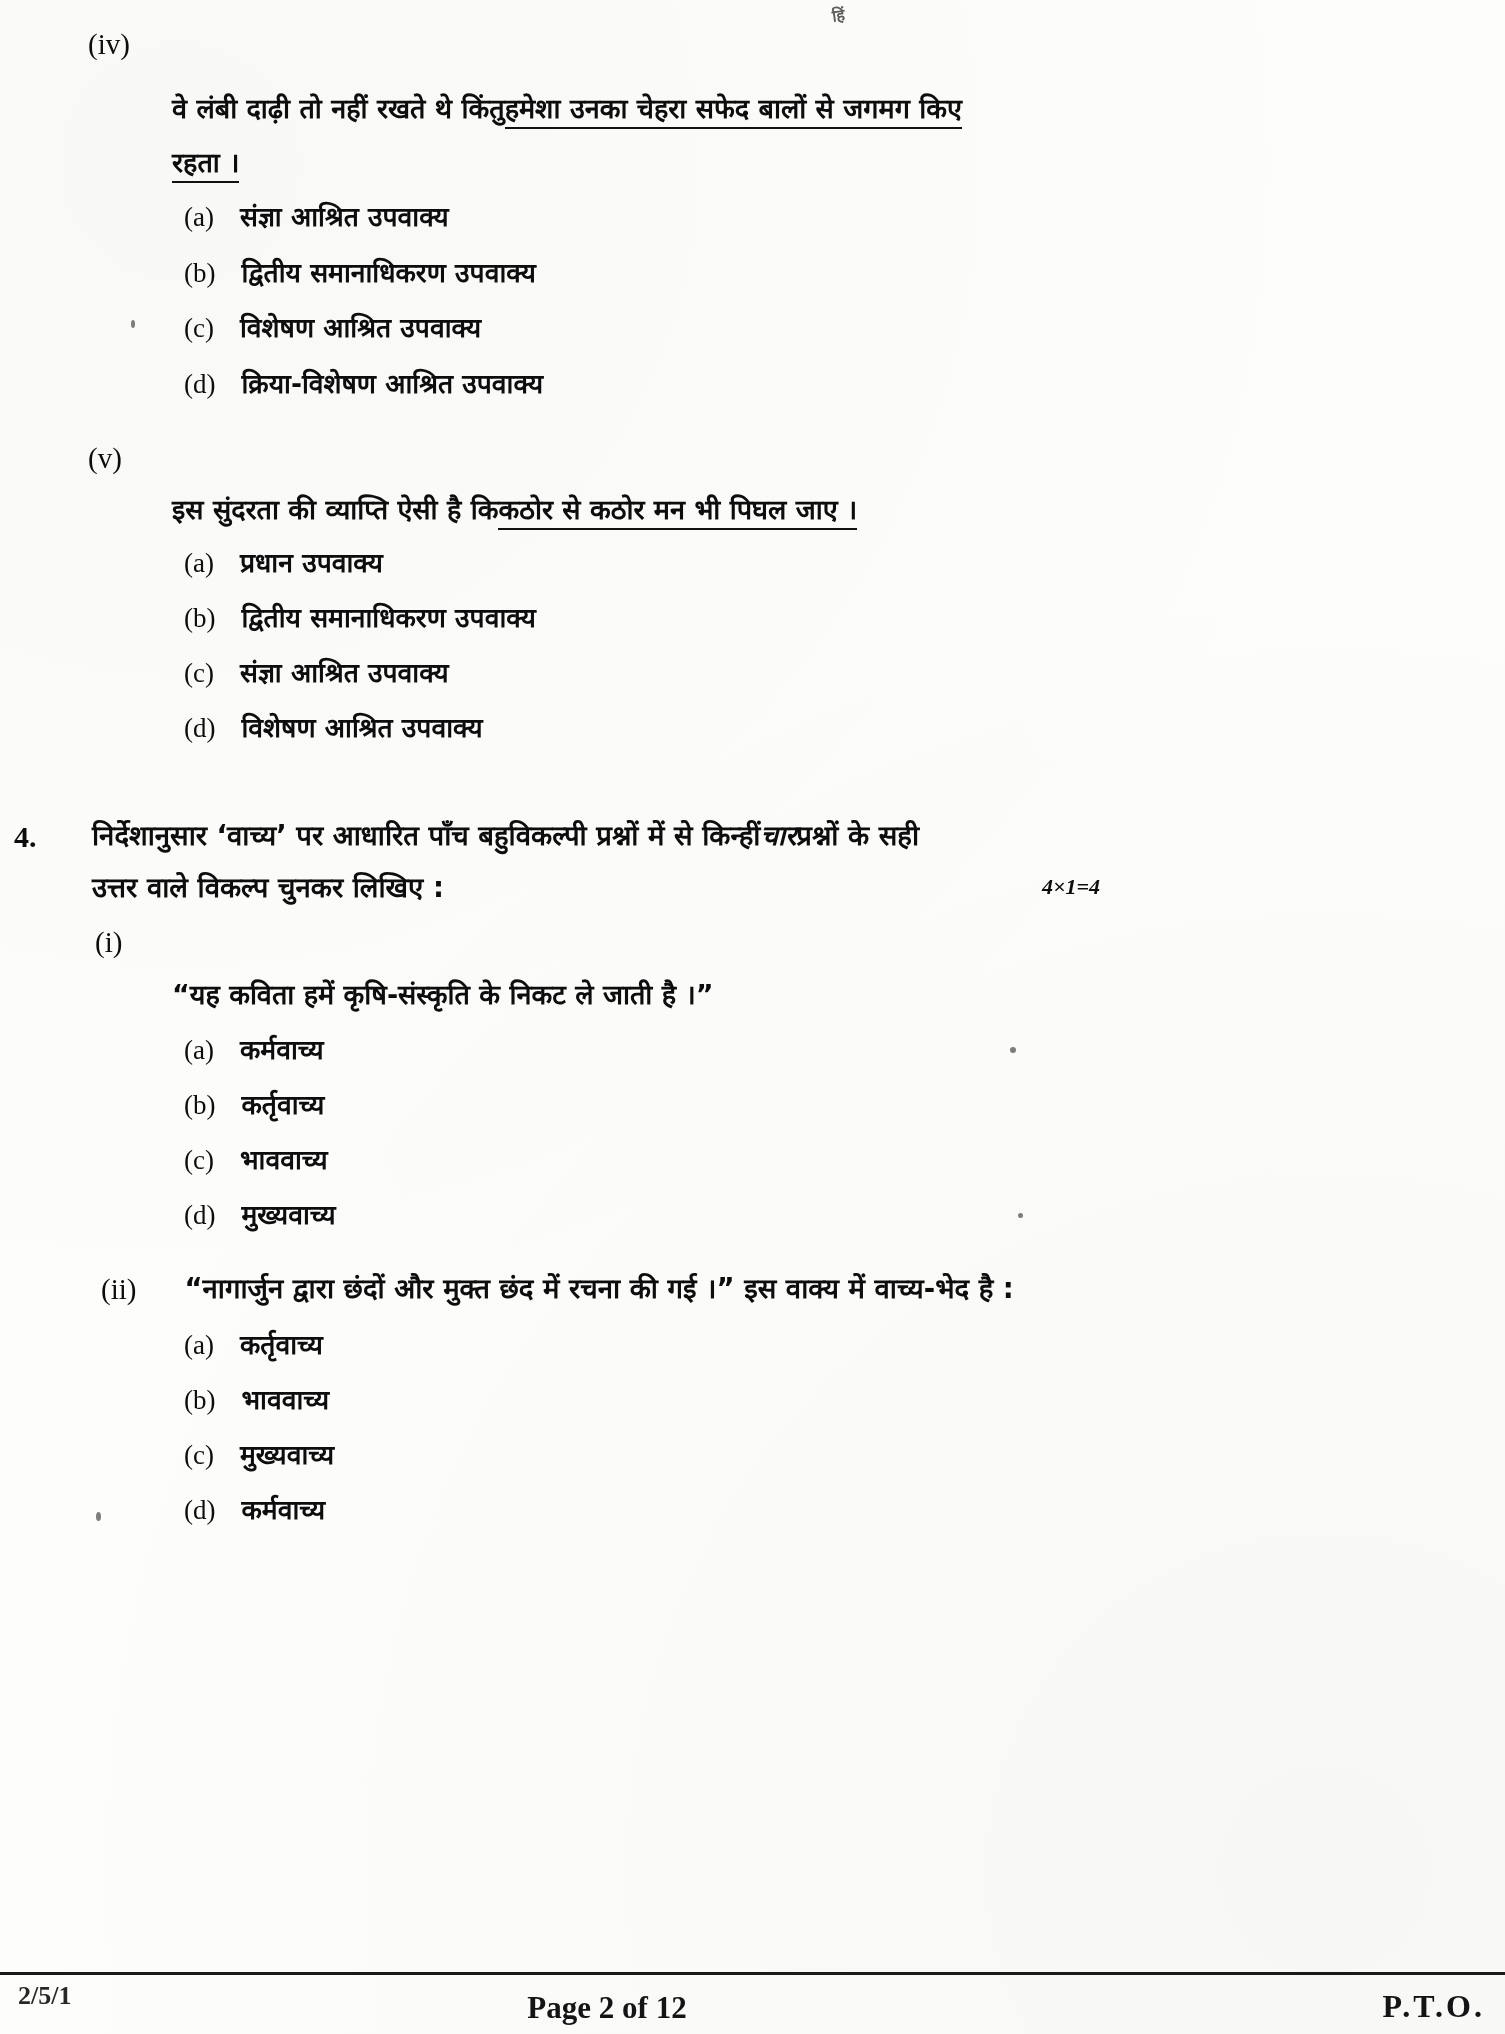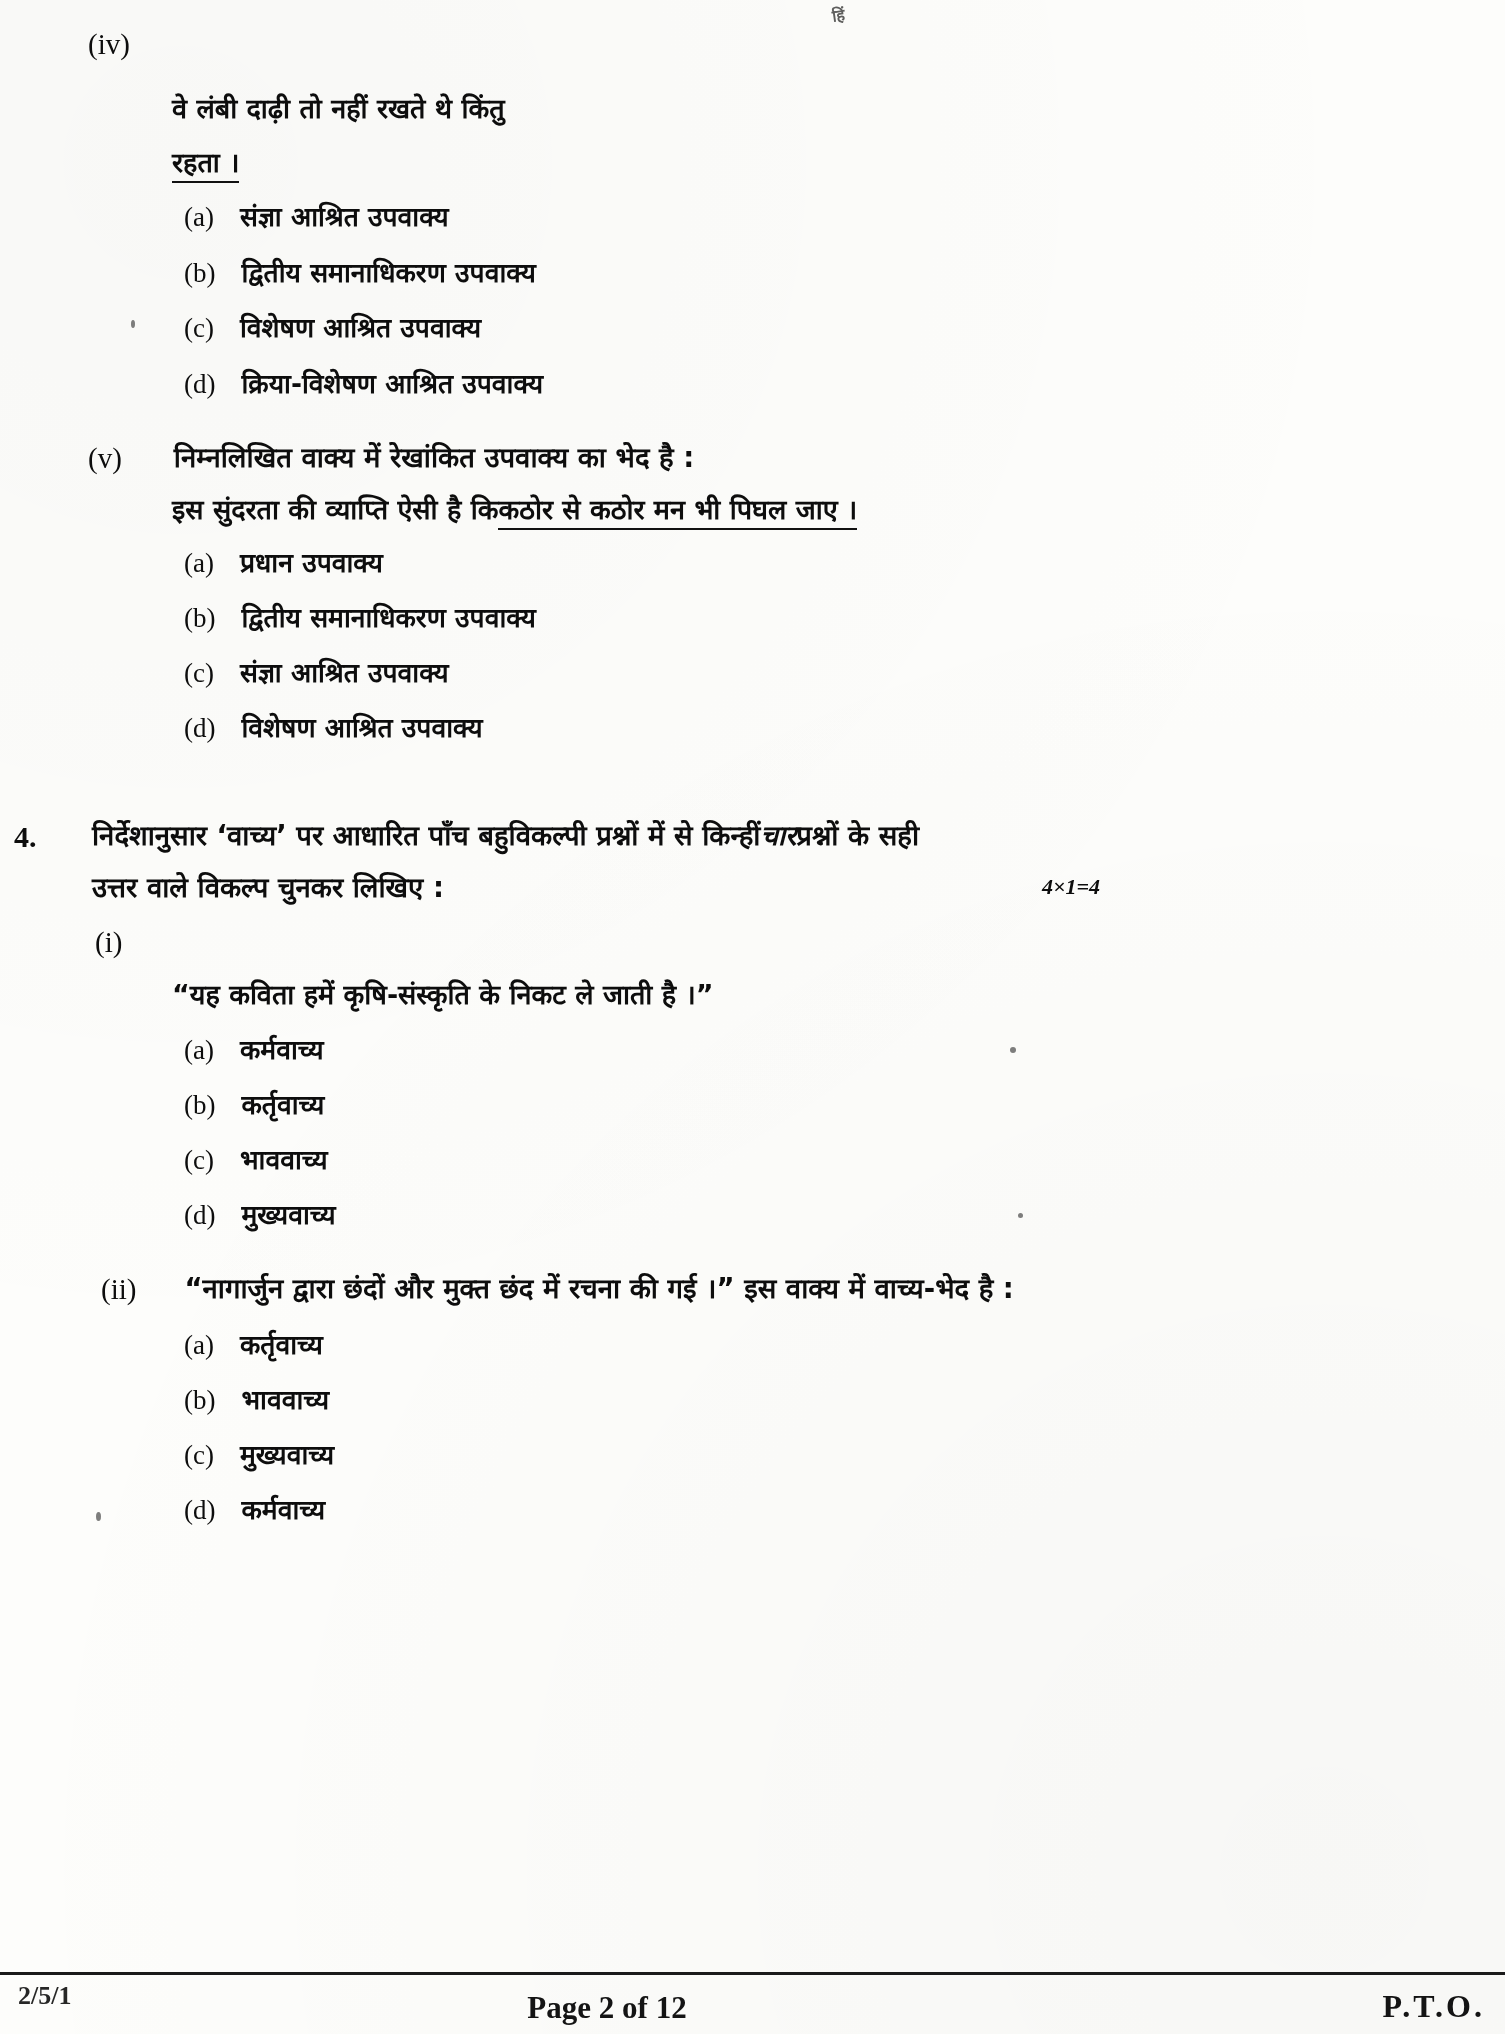--- a/index.html
+++ b/index.html
@@ -148,20 +148,21 @@
   <div class="smudge" style="left:832px; top:4px; transform:rotate(-8deg); font-weight:700;">हिं</div>
 
   <div class="content">
 
     <div class="row" style="left:88px; top:28px;">
       <span class="romnum">(iv)</span>
     </div>
 
     <div class="row" style="left:172px; top:93px;">
       <span class="sent">वे लंबी दाढ़ी तो नहीं रखते थे किंतु </span>
+      <span class="sent u">हमेशा उनका चेहरा सफेद बालों से जगमग किए</span>
     </div>
 
     <div class="row" style="left:172px; top:147px;">
       <span class="sent u">रहता ।</span>
     </div>
 
     <div class="row" style="left:184px; top:202px;">
       <span class="optlabel">(a)</span>
       <span class="opttext" style="margin-left:26px;">संज्ञा आश्रित उपवाक्य</span>
     </div>
@@ -173,21 +174,20 @@
       <span class="optlabel">(c)</span>
       <span class="opttext" style="margin-left:26px;">विशेषण आश्रित उपवाक्य</span>
     </div>
     <div class="row" style="left:184px; top:369px;">
       <span class="optlabel">(d)</span>
       <span class="opttext" style="margin-left:26px;">क्रिया-विशेषण आश्रित उपवाक्य</span>
     </div>
 
     <div class="row" style="left:88px; top:442px;">
       <span class="romnum">(v)</span>
-      <span class="qtext" style="margin-left:52px;">निम्नलिखित वाक्य में रेखांकित उपवाक्य का भेद है :</span>
     </div>
 
     <div class="row" style="left:172px; top:494px;">
       <span class="sent">इस सुंदरता की व्याप्ति ऐसी है कि </span>
       <span class="sent u">कठोर से कठोर मन भी पिघल जाए ।</span>
     </div>
 
     <div class="row" style="left:184px; top:548px;">
       <span class="optlabel">(a)</span>
       <span class="opttext" style="margin-left:26px;">प्रधान उपवाक्य</span>

